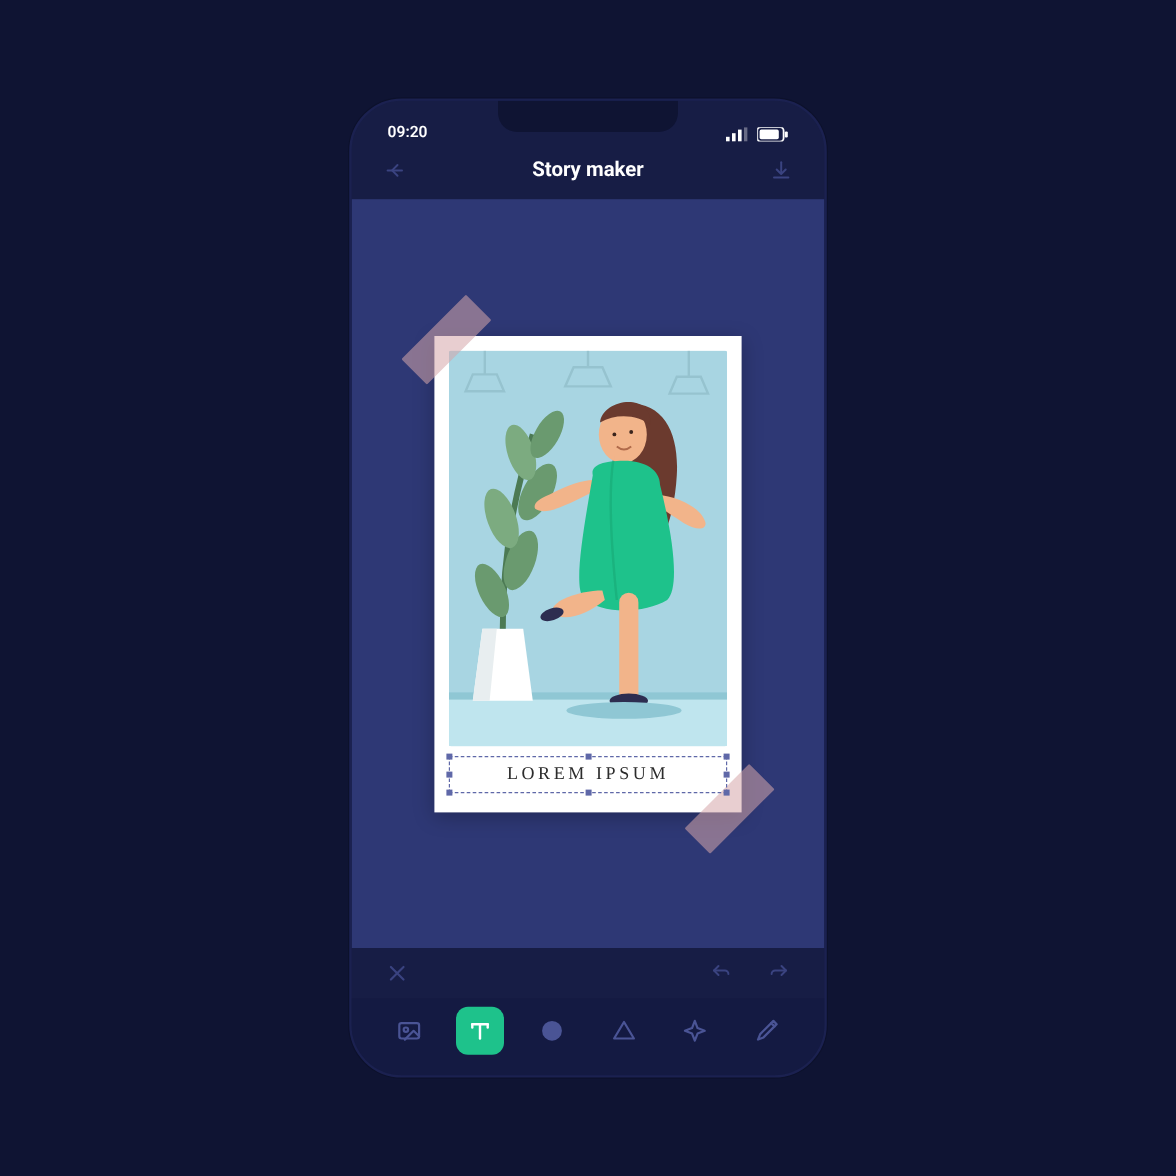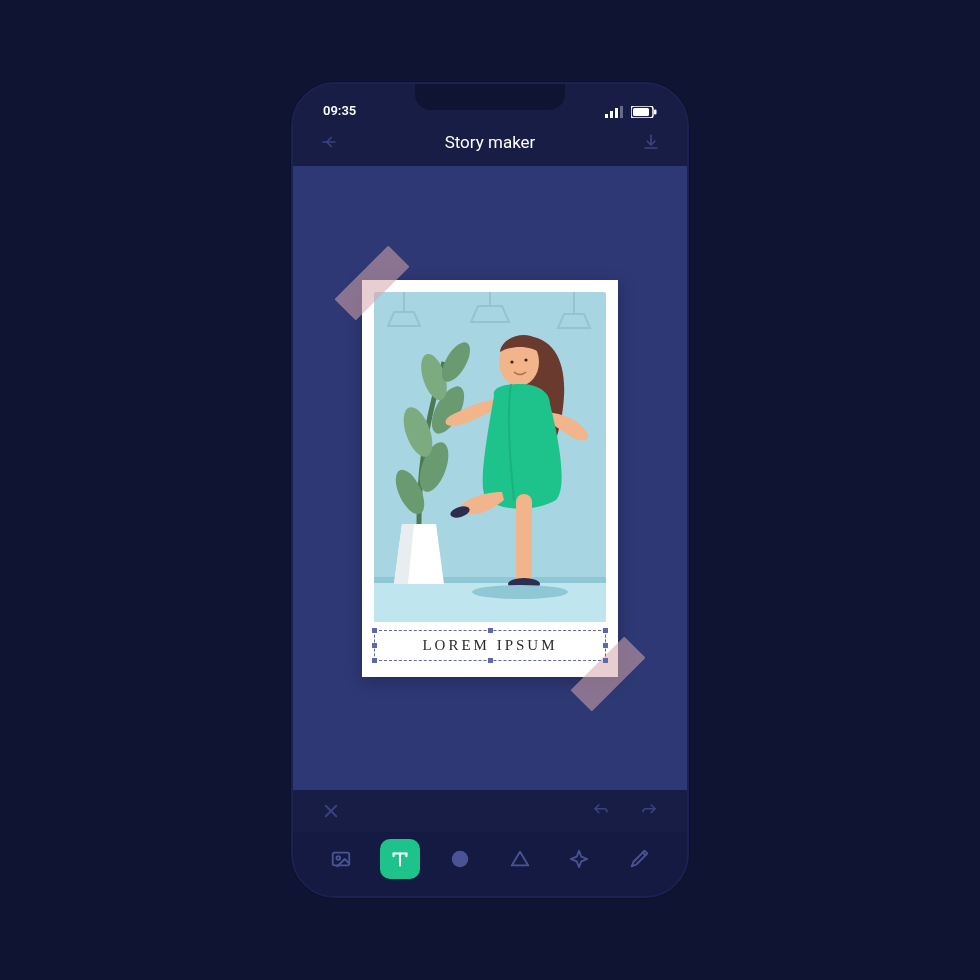--- a/index.html
+++ b/index.html
@@ -46,21 +46,21 @@
   }
   .header {
     height: 48px;
     display: flex;
     align-items: center;
     justify-content: space-between;
     padding: 0 22px;
   }
   .header-title {
     font-size: 17px;
-    font-weight: 400;
+    font-weight: 700;
     color: #fff;
   }
   .icon-btn {
     width: 28px; height: 28px;
     display: flex; align-items: center; justify-content: center;
     color: #3a4380;
     cursor: pointer;
   }
   .canvas-area {
     flex: 1;
@@ -142,21 +142,21 @@
 
   svg { display:block; }
 </style>
 </head>
 <body>
 
 <div class="phone">
   <div class="notch"></div>
 
   <div class="status-bar">
-    <span>09:35</span>
+    <span>09:20</span>
     <div class="status-right">
       <span>
         <svg width="18" height="12" viewBox="0 0 18 12">
             <rect x="0" y="8" width="3" height="4" fill="#fff"></rect>
             <rect x="5" y="5" width="3" height="7" fill="#fff"></rect>
             <rect x="10" y="2" width="3" height="10" fill="#fff"></rect>
             <rect x="15" y="0" width="3" height="12" fill="#fff" opacity=".35"></rect>
           </svg>
       </span>
       <span>

